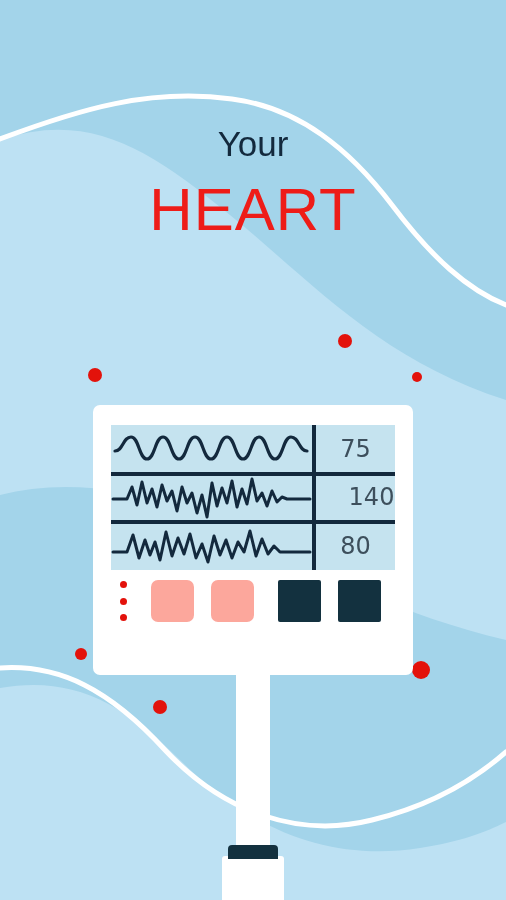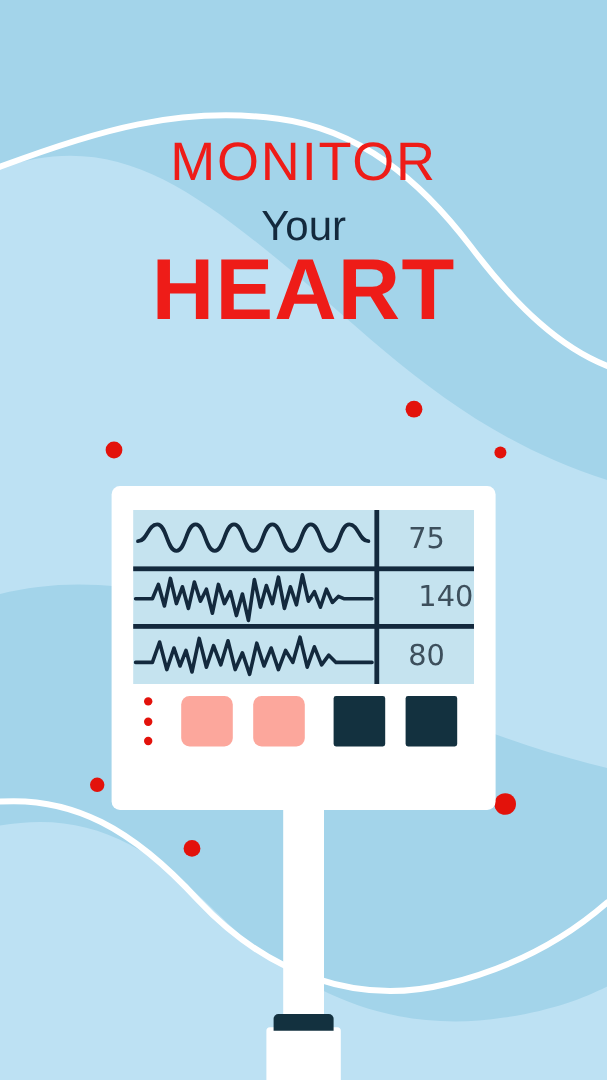--- a/index.html
+++ b/index.html
@@ -41,25 +41,25 @@
     display:block;
     color:#13293d;
     font-size:35px;
     line-height:1.0;
     margin-top:14px;
     font-weight:400;
   }
   .t-heart {
     display:block;
     color:#ee1c18;
-    font-size:72px;
+    font-size:60px;
     letter-spacing:1px;
     line-height:1.0;
-    margin-top:0;
-    font-weight:700;
+    margin-top:19px;
+    font-weight:400;
   }
 
   
   .monitor-body {
     position:absolute;
     left:93px; top:405px;
     width:320px; height:270px;
     background:#ffffff;
     border-radius:7px;
     z-index:6;
@@ -192,21 +192,20 @@
   <svg id="deco-dots" viewBox="0 0 506 900">
     <circle cx="345" cy="341" r="7" fill="#e3120b"></circle>
     <circle cx="95" cy="375" r="7" fill="#e3120b"></circle>
     <circle cx="417" cy="377" r="5" fill="#e3120b"></circle>
     <circle cx="81" cy="654" r="6" fill="#e3120b"></circle>
     <circle cx="421" cy="670" r="9" fill="#e3120b"></circle>
     <circle cx="160" cy="707" r="7" fill="#e3120b"></circle>
   </svg>
 
   <div class="title-block">
-    <span class="t-monitor">MONITOR</span>
     <span class="t-your">Your</span>
     <span class="t-heart">HEART</span>
   </div>
 
   <div class="monitor-body">
 
     <div class="screen">
 
       <div class="wave-cell r1">
         <svg viewBox="0 0 201 47" preserveAspectRatio="none">

